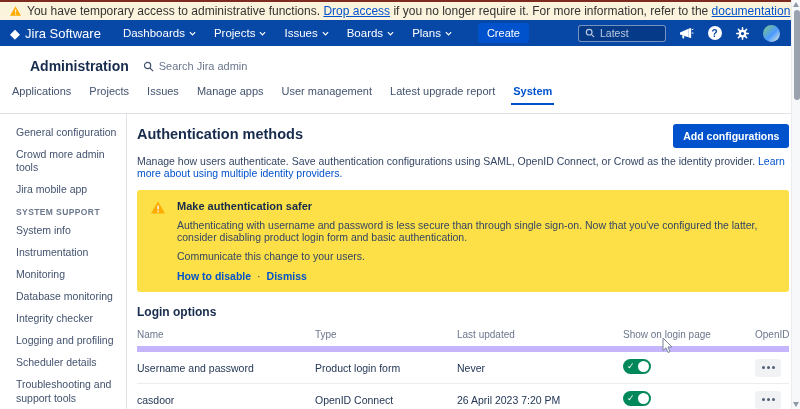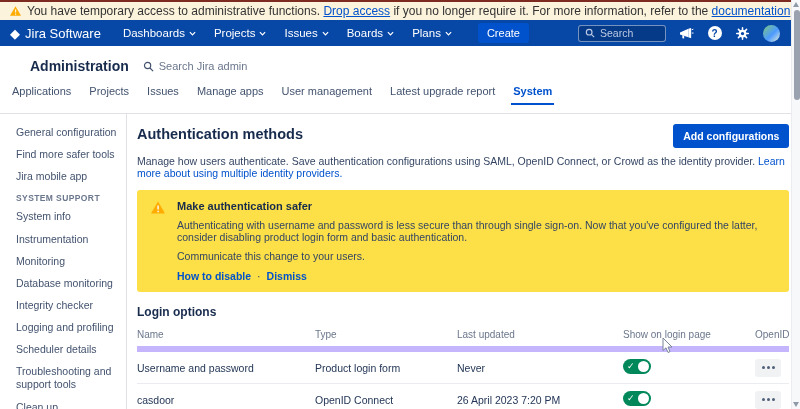--- a/index.html
+++ b/index.html
@@ -162,21 +162,21 @@
           </svg>
       </div>
       <button class="create-btn">Create</button>
     </div>
     <div class="nav-right">
       <div class="nav-search">
         <svg width="10" height="10" viewBox="0 0 12 12">
           <circle cx="5" cy="5" r="3.4" fill="none" stroke="#BCCAE3" stroke-width="1.4"></circle>
           <path d="M7.6 7.6 L11 11" stroke="#BCCAE3" stroke-width="1.4"></path>
         </svg>
-        <span>Search</span>
+        <span>Latest</span>
       </div>
       <div class="nav-ic">
         <svg width="15" height="13" viewBox="0 0 16 14">
           <path d="M1 6 L10 2 L10 11 L1 8 Z" fill="#fff"></path>
           <path d="M10 2 L13 1 L13 12 L10 11 Z" fill="#fff"></path>
           <path d="M3.5 8.6 L5.5 9.3 L5.5 12.5 L3.5 12 Z" fill="#fff"></path>
           <path d="M13.6 3 L15.4 2.4 M13.6 6.5 L15.6 6.5" stroke="#fff" stroke-width="1"></path>
         </svg>
       </div>
       <div class="nav-ic">
@@ -216,21 +216,21 @@
     <div class="tab">Manage apps</div>
     <div class="tab">User management</div>
     <div class="tab">Latest upgrade report</div>
     <div class="tab active">System</div>
   </div>
 
   <div class="body">
 
     <div class="sidebar">
       <div class="side-item">General configuration</div>
-      <div class="side-item">Find more safer tools</div>
+      <div class="side-item">Crowd more admin tools</div>
       <div class="side-item">Jira mobile app</div>
       <div class="side-head">SYSTEM SUPPORT</div>
       <div class="side-item">System info</div>
       <div class="side-item">Instrumentation</div>
       <div class="side-item">Monitoring</div>
       <div class="side-item">Database monitoring</div>
       <div class="side-item">Integrity checker</div>
       <div class="side-item">Logging and profiling</div>
       <div class="side-item">Scheduler details</div>
       <div class="side-item">Troubleshooting and support tools</div>

